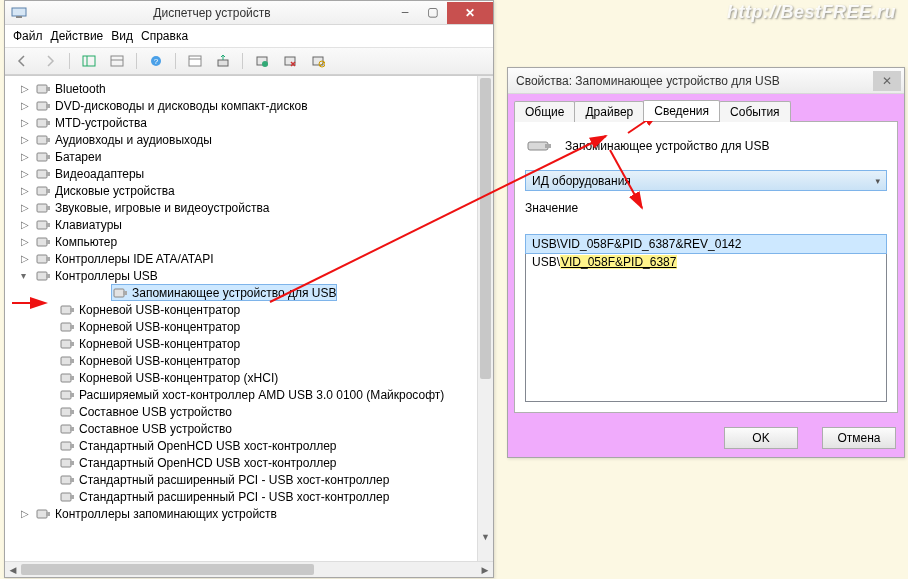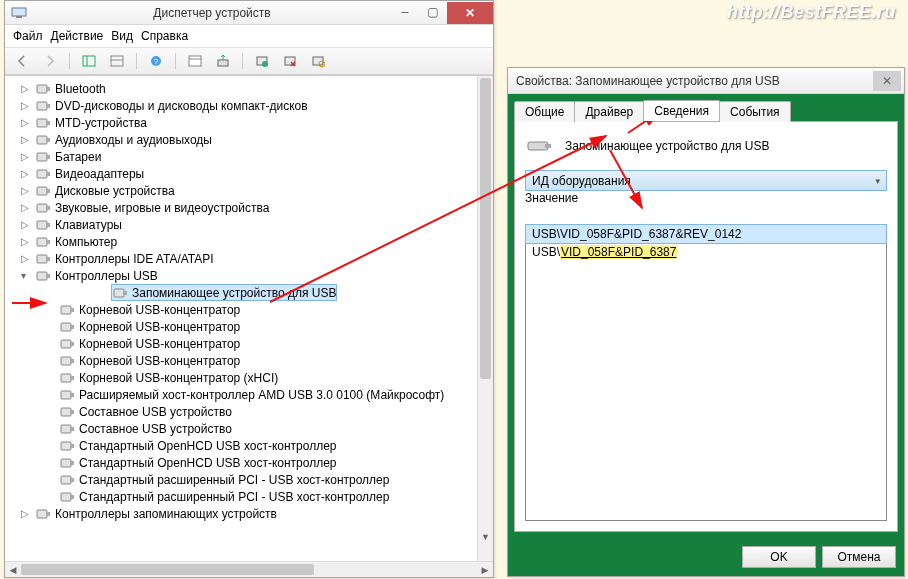--- a/index.html
+++ b/index.html
@@ -83,22 +83,22 @@
   .node-icon { width:16px; height:16px; margin-right:4px; display:inline-flex; align-items:center; justify-content:center; }
   .selected {
     background:#cde8ff; border:1px solid #7eb4ea;
     margin-left: 52px; padding-left:0;
     display:inline-flex; height:17px; align-items:center;
   }
 
   
   .props-window {
     position:absolute; top:67px; left:507px;
-    width:398px; height:510px;
-    background:#15803d; border:1px solid #a6a6a6;
+    width:398px; height:391px;
+    background:#f0abfc; border:1px solid #a6a6a6;
     box-shadow: 1px 1px 3px rgba(0,0,0,0.12);
     display:flex; flex-direction:column;justify-content:center;
   }
   .props-titlebar {
     height:26px; display:flex; align-items:center;
     padding-left:8px; font-size:12px; color:#333;
     border-bottom:1px solid #d8d8d8;
     background:linear-gradient(#fcfcfc,#ececec);
   }
   .props-titlebar .flex { flex:1; }
@@ -123,21 +123,21 @@
     height:21px; display:flex; align-items:center; padding:0 6px;
     background:linear-gradient(#e6f1fa,#c9e2f6);
     border:1px solid #7eb4ea; font-size:12px;
     position:relative;
   }
   .combo .caret { position:absolute; right:6px; font-size:9px; color:#555; }
   .values-box { flex:1; border:1px solid #828790; background:#fff; margin-top:16px; }
   .value-row { padding:2px 6px; font-size:12px; font-family: inherit; }
   .value-row.sel { background:#cde8ff; border:1px solid #7eb4ea; margin:-1px; }
   .hl { background:#fff48b; text-decoration: underline; padding: 0 1px;}
-  .button-row { display:flex; justify-content:flex-end; gap:6px; padding:8px; }
+  .button-row { display:flex; justify-content:flex-end; gap:24px; padding:8px; }
   .btn {
     min-width:74px; height:22px; font-size:12px;
     background:linear-gradient(#fcfcfc,#e3e3e3);
     border:1px solid #adadad; display:flex; align-items:center; justify-content:center;
   }
 
   
   svg.overlay { position:absolute; top:0; left:0; pointer-events:none; }
 </style>
 </head>
@@ -523,21 +523,21 @@
           </svg>
       </span>
       <span>Запоминающее устройство для USB</span>
     </div>
 
     <div class="combo">
       <span>ИД оборудования</span>
       <span class="caret">▾</span>
     </div>
 
-    <div class="form-label" style="margin-top:0">Значение</div>
+    <div class="form-label" style="margin-top:10px">Значение</div>
     <div class="values-box">
       <div class="value-row sel">USB\VID_058F&amp;PID_6387&amp;REV_0142</div>
       <div class="value-row">
         <span>USB\</span><span class="hl">VID_058F&amp;PID_6387</span>
       </div>
     </div>
   </div>
 
   <div class="button-row">
     <div class="btn">OK</div>

